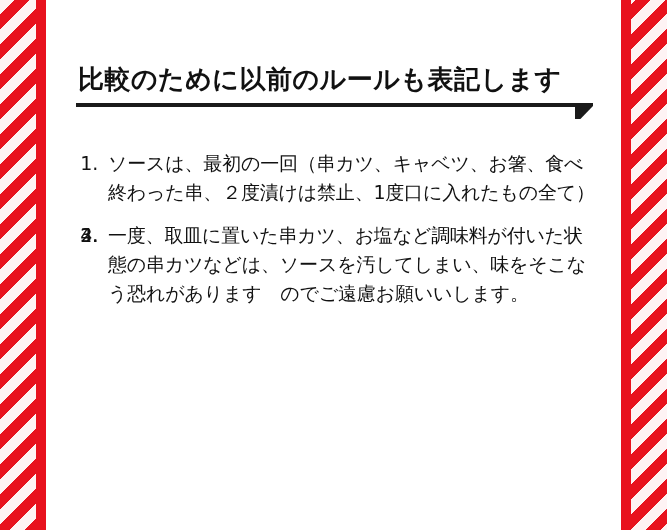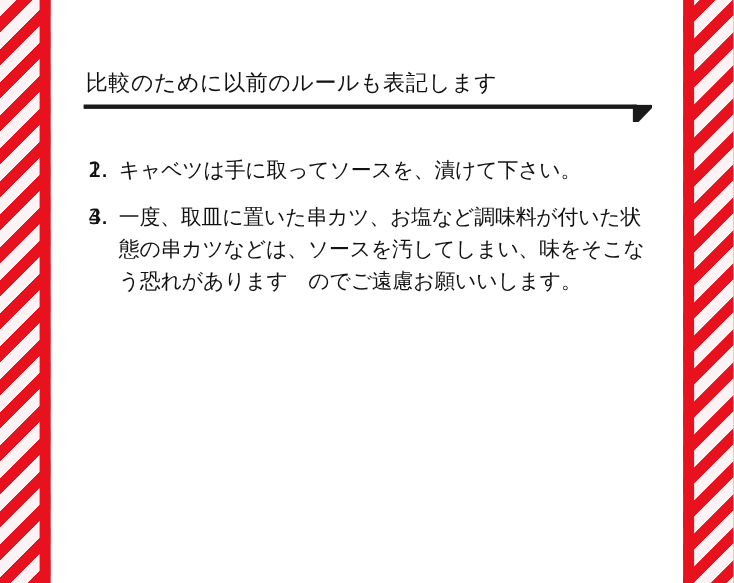--- a/index.html
+++ b/index.html
@@ -63,22 +63,22 @@
     padding: 62px 22px 0 22px;
     box-sizing: border-box;
   }
 
   .title-wrap {
     position: relative;
     padding-bottom: 10px;
   }
 
   .title {
-    font-size: 20px;
-    font-weight: normal;
+    font-size: 26px;
+    font-weight: bold;
     letter-spacing: 0.5px;
     color: #111111;
     margin: 0 0 6px 10px;
     white-space: nowrap;
   }
   .title .hl {
     position: relative;
     display: inline-block;
   }
   .title .hl::before {
@@ -159,24 +159,24 @@
       <h1 class="title"><span class="hl">比</span><span>較のために以前のルールも表記します</span></h1>
       <div class="title-rule">
         <div class="bar"></div>
         <div class="tail"></div>
       </div>
     </div>
 
     <ol class="rules">
       <li>
         <span class="num">1.</span>
+        <span class="txt">ソースは、最初の一回（串カツ、キャベツ、お箸、食べ終わった串、２度漬けは禁止、1度口に入れたもの全て）</span>
       </li>
       <li>
         <span class="num">2.</span>
-        <span class="txt">キャベツは手に取ってソースを、漬けて下さい。</span>
       </li>
       <li>
         <span class="num">3.</span>
       </li>
       <li>
         <span class="num">4.</span>
         <span class="txt">一度、取皿に置いた串カツ、お塩など調味料が付いた状態の串カツなどは、ソースを汚してしまい、味をそこなう恐れがあります　のでご遠慮お願いいします。</span>
       </li>
     </ol>
 

